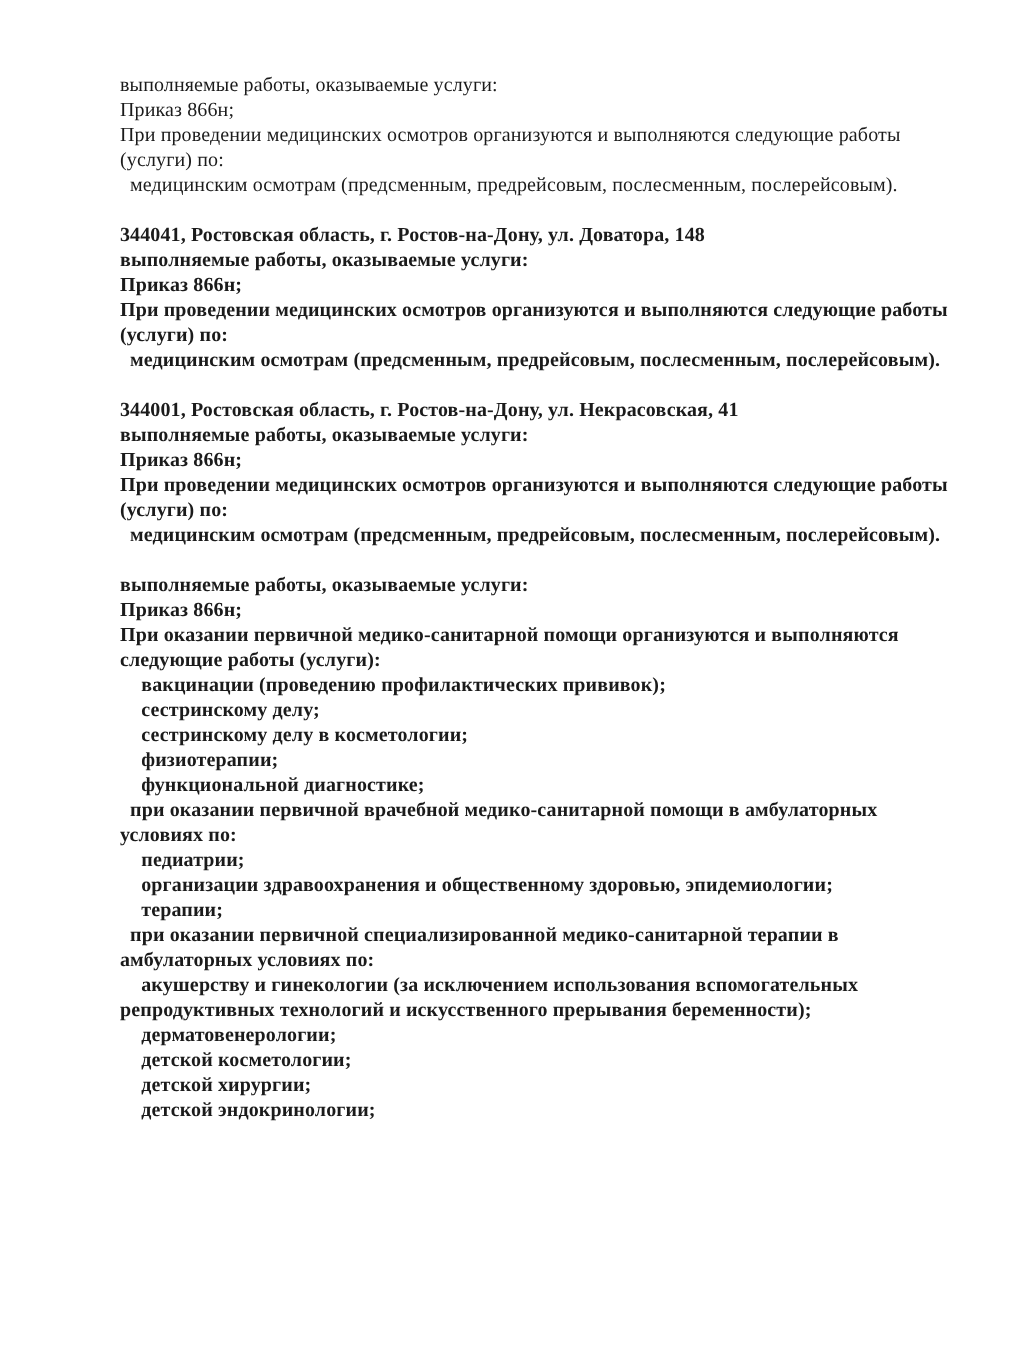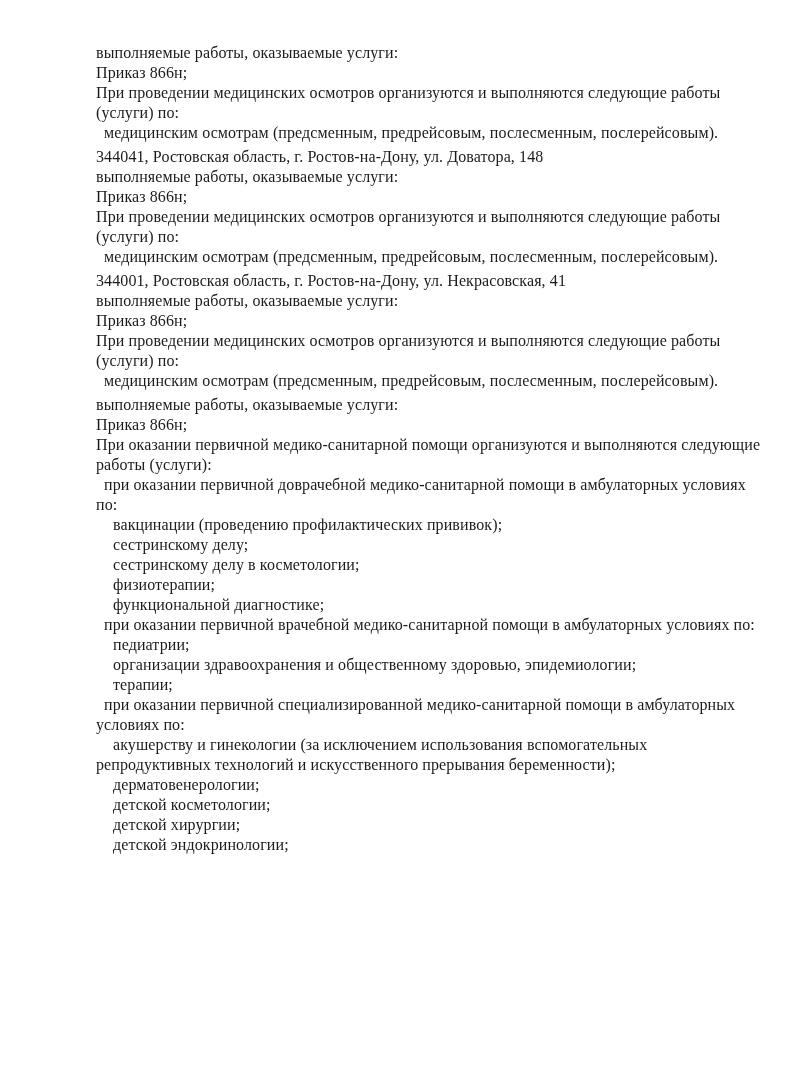--- a/index.html
+++ b/index.html
@@ -9,25 +9,26 @@
   }
   body {
     width: 812px;
     height: 1080px;
     overflow: hidden;
   }
   .page {
     box-sizing: border-box;
     width: 812px;
     height: 864px;
-    padding: 43px 50px 40px 96px;
+    padding: 59px 50px 40px 96px;
     background: #ffffff;
   }
   .doc-block + .doc-block {
-    margin-top: 4px;
+    margin-top: 20px;
+    font-weight: bold;
   }
   .doc-block p {
     margin: 0;
     font-family: "Liberation Serif", "DejaVu Serif", serif;
     font-size: 16px;
     line-height: 20px;
     color: #1b1b1b;
     letter-spacing: 0.1px;
   }
   .indent-0 { text-indent: 0; }
@@ -56,31 +57,30 @@
         <p class="indent-0">344001, Ростовская область, г. Ростов-на-Дону, ул. Некрасовская, 41</p>
         <p class="indent-0">выполняемые работы, оказываемые услуги:</p>
         <p class="indent-0">Приказ 866н;</p>
         <p class="indent-0">При проведении медицинских осмотров организуются и выполняются следующие работы (услуги) по:</p>
         <p class="indent-1">медицинским осмотрам (предсменным, предрейсовым, послесменным, послерейсовым).</p>
       </div>
       <div class="doc-block">
         <p class="indent-0">выполняемые работы, оказываемые услуги:</p>
         <p class="indent-0">Приказ 866н;</p>
         <p class="indent-0">При оказании первичной медико-санитарной помощи организуются и выполняются следующие работы (услуги):</p>
-        <p class="indent-1">при оказании первичной доврачебной медико-санитарной помощи в амбулаторных условиях по:</p>
         <p class="indent-2">вакцинации (проведению профилактических прививок);</p>
         <p class="indent-2">сестринскому делу;</p>
         <p class="indent-2">сестринскому делу в косметологии;</p>
         <p class="indent-2">физиотерапии;</p>
         <p class="indent-2">функциональной диагностике;</p>
         <p class="indent-1">при оказании первичной врачебной медико-санитарной помощи в амбулаторных условиях по:</p>
         <p class="indent-2">педиатрии;</p>
         <p class="indent-2">организации здравоохранения и общественному здоровью, эпидемиологии;</p>
         <p class="indent-2">терапии;</p>
-        <p class="indent-1">при оказании первичной специализированной медико-санитарной помощи в амбулаторных условиях по:</p>
+        <p class="indent-1">при оказании первичной специализированной медико-санитарной терапии в амбулаторных условиях по:</p>
         <p class="indent-2">акушерству и гинекологии (за исключением использования вспомогательных репродуктивных технологий и искусственного прерывания беременности);</p>
         <p class="indent-2">дерматовенерологии;</p>
         <p class="indent-2">детской косметологии;</p>
         <p class="indent-2">детской хирургии;</p>
         <p class="indent-2">детской эндокринологии;</p>
       </div>
     </div>
 </div>
 
 </body></html>

